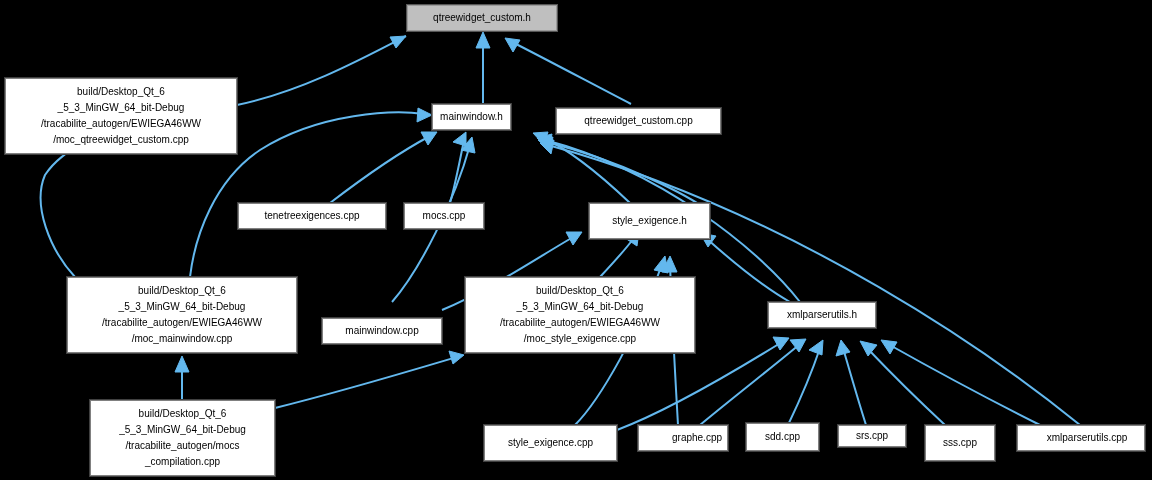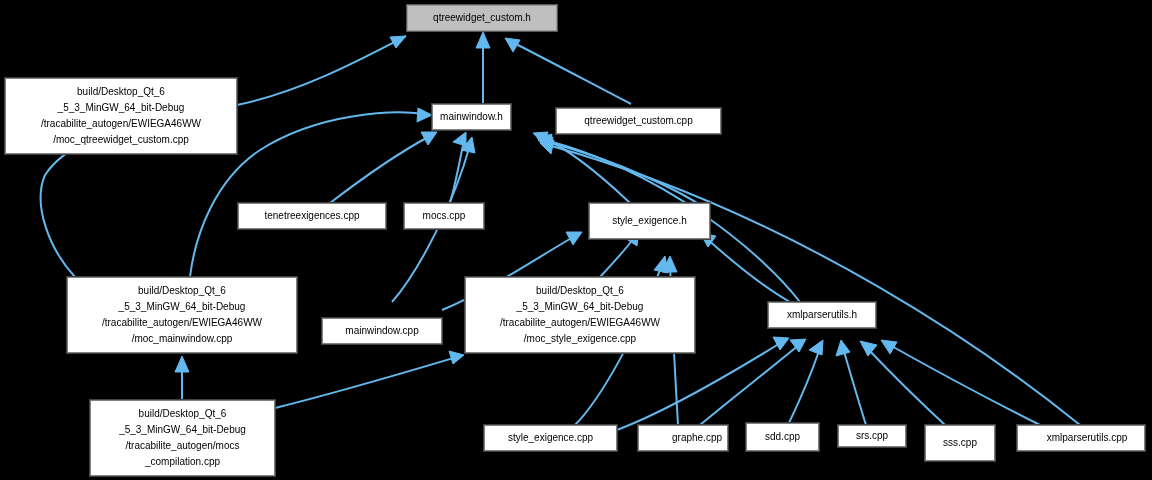--- a/index.html
+++ b/index.html
@@ -134,20 +134,20 @@
       <div class="gnode" style="left: 322px; top: 302px; width: 120px; height: 26px; margin-top: 16px;"><span class="label">mainwindow.cpp</span></div>
       <div class="gnode" style="left: 465px; top: 277px; width: 230px; height: 76px;"><span class="label">build/Desktop_Qt_6
 _5_3_MinGW_64_bit-Debug
 /tracabilite_autogen/EWIEGA46WW
 /moc_style_exigence.cpp</span></div>
       <div class="gnode" style="left: 768px; top: 302px; width: 108px; height: 26px;"><span class="label">xmlparserutils.h</span></div>
       <div class="gnode" style="left: 90px; top: 400px; width: 185px; height: 76px;"><span class="label">build/Desktop_Qt_6
 _5_3_MinGW_64_bit-Debug
 /tracabilite_autogen/mocs
 _compilation.cpp</span></div>
-      <div class="gnode" style="left: 484px; top: 425px; width: 133px; height: 26px;"><span class="label">style_exigence.cpp</span></div>
+      <div class="gnode" style="left: 484px; top: 425px; width: 133px; height: 36px;"><span class="label">style_exigence.cpp</span></div>
       <div class="gnode" style="left: 638px; top: 425px; width: 90px; height: 26px; padding-left: 28px;"><span class="label">graphe.cpp</span></div>
       <div class="gnode" style="left: 746px; top: 423px; width: 73px; height: 28px;"><span class="label">sdd.cpp</span></div>
       <div class="gnode" style="left: 838px; top: 425px; width: 68px; height: 22px;"><span class="label">srs.cpp</span></div>
       <div class="gnode" style="left: 925px; top: 425px; width: 70px; height: 36px;"><span class="label">sss.cpp</span></div>
       <div class="gnode" style="left: 1017px; top: 425px; width: 128px; height: 26px; padding-left: 12px;"><span class="label">xmlparserutils.cpp</span></div>
     </div>
 </div>
 
 </body></html>

